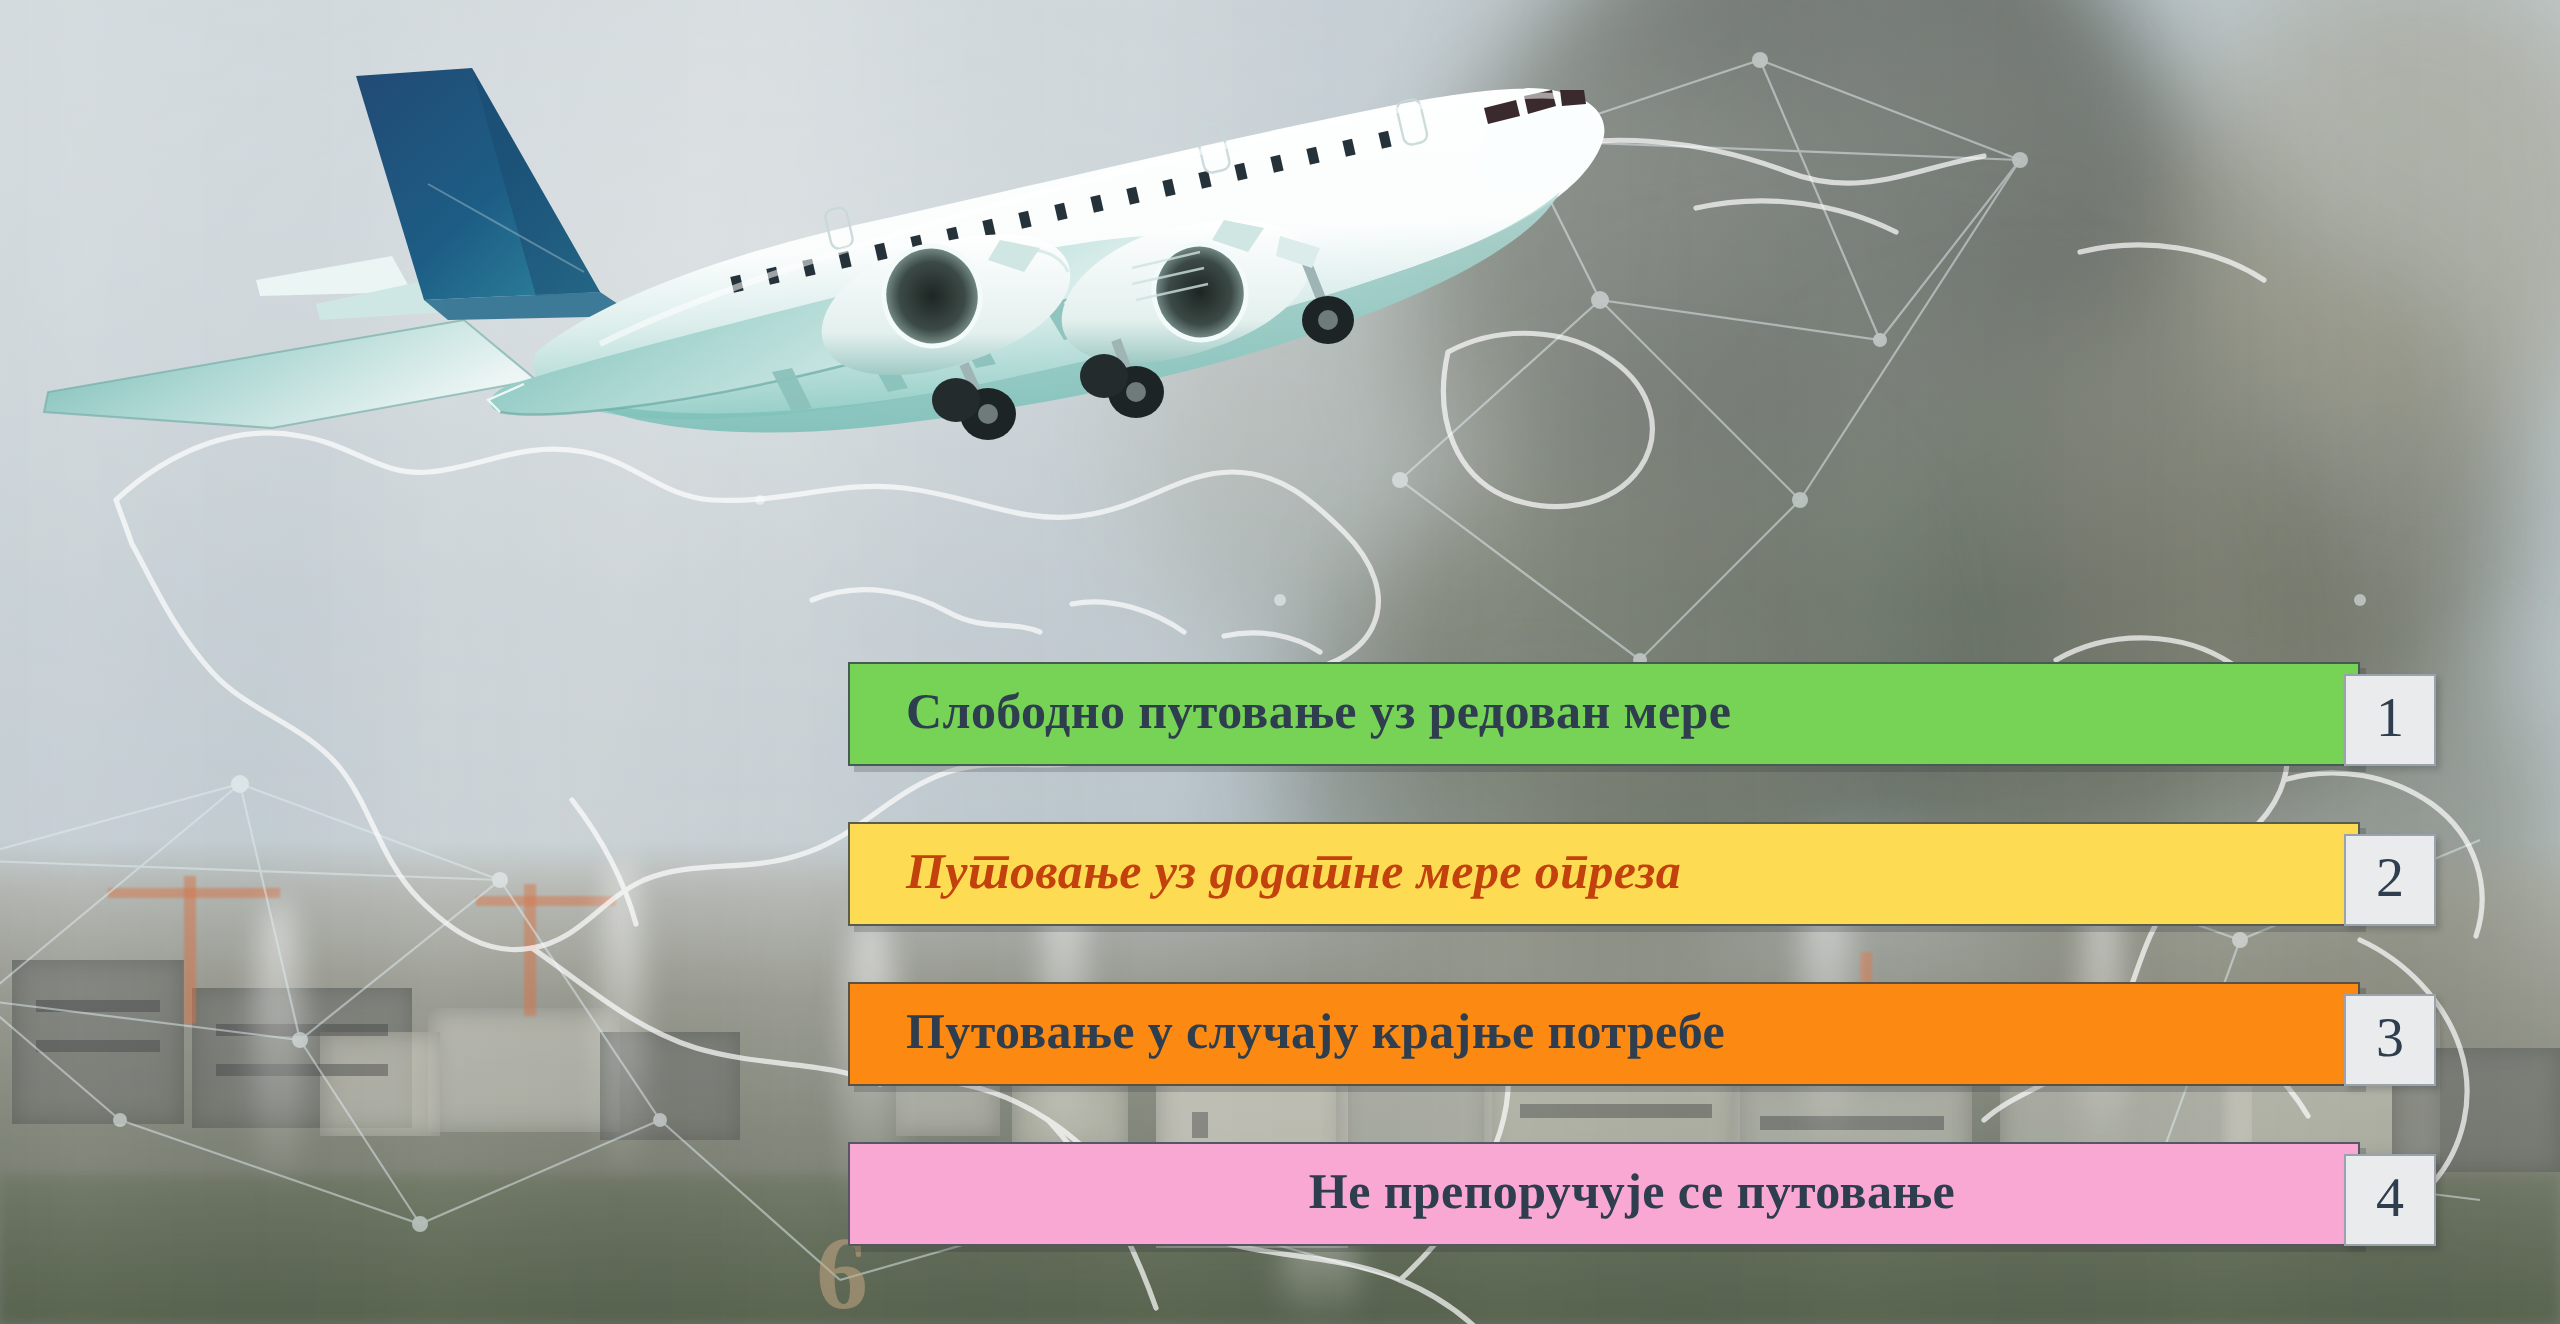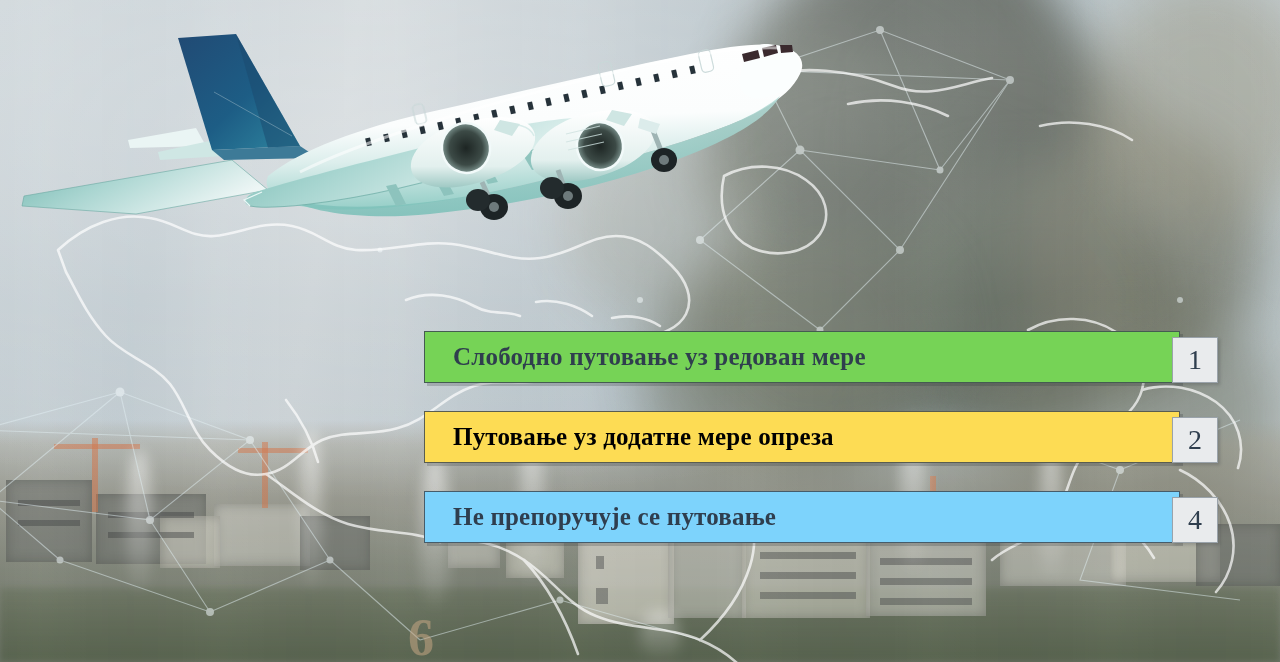--- a/index.html
+++ b/index.html
@@ -500,27 +500,33 @@
 
     <div class="row">
       <div class="bar" style="background: rgb(118, 211, 86);">
         <span class="bar-label" style="color: rgb(47, 62, 78);">Слободно путовање уз редован мере</span>
       </div>
       <div class="badge">1</div>
     </div>
 
     <div class="row">
       <div class="bar" style="background: rgb(253, 220, 84);">
-        <span class="bar-label" style="color: #000000;">Путовање уз додатне мере опреза</span>
+        <span class="bar-label" style="color: #c2410c; font-style: italic;">Путовање уз додатне мере опреза</span>
       </div>
       <div class="badge">2</div>
     </div>
 
-
     <div class="row">
-      <div class="bar" style="background: #7dd3fc;">
+      <div class="bar" style="background: rgb(252, 138, 18);">
+        <span class="bar-label" style="color: rgb(47, 62, 78);">Путовање у случају крајње потребе</span>
+      </div>
+      <div class="badge">3</div>
+    </div>
+
+    <div class="row">
+      <div class="bar" style="background: #f9a8d4; justify-content: center;">
         <span class="bar-label" style="color: rgb(47, 62, 78);">Не препоручује се путовање</span>
       </div>
       <div class="badge">4</div>
     </div>
 
   </div>
 </div>
 
 </body></html>

